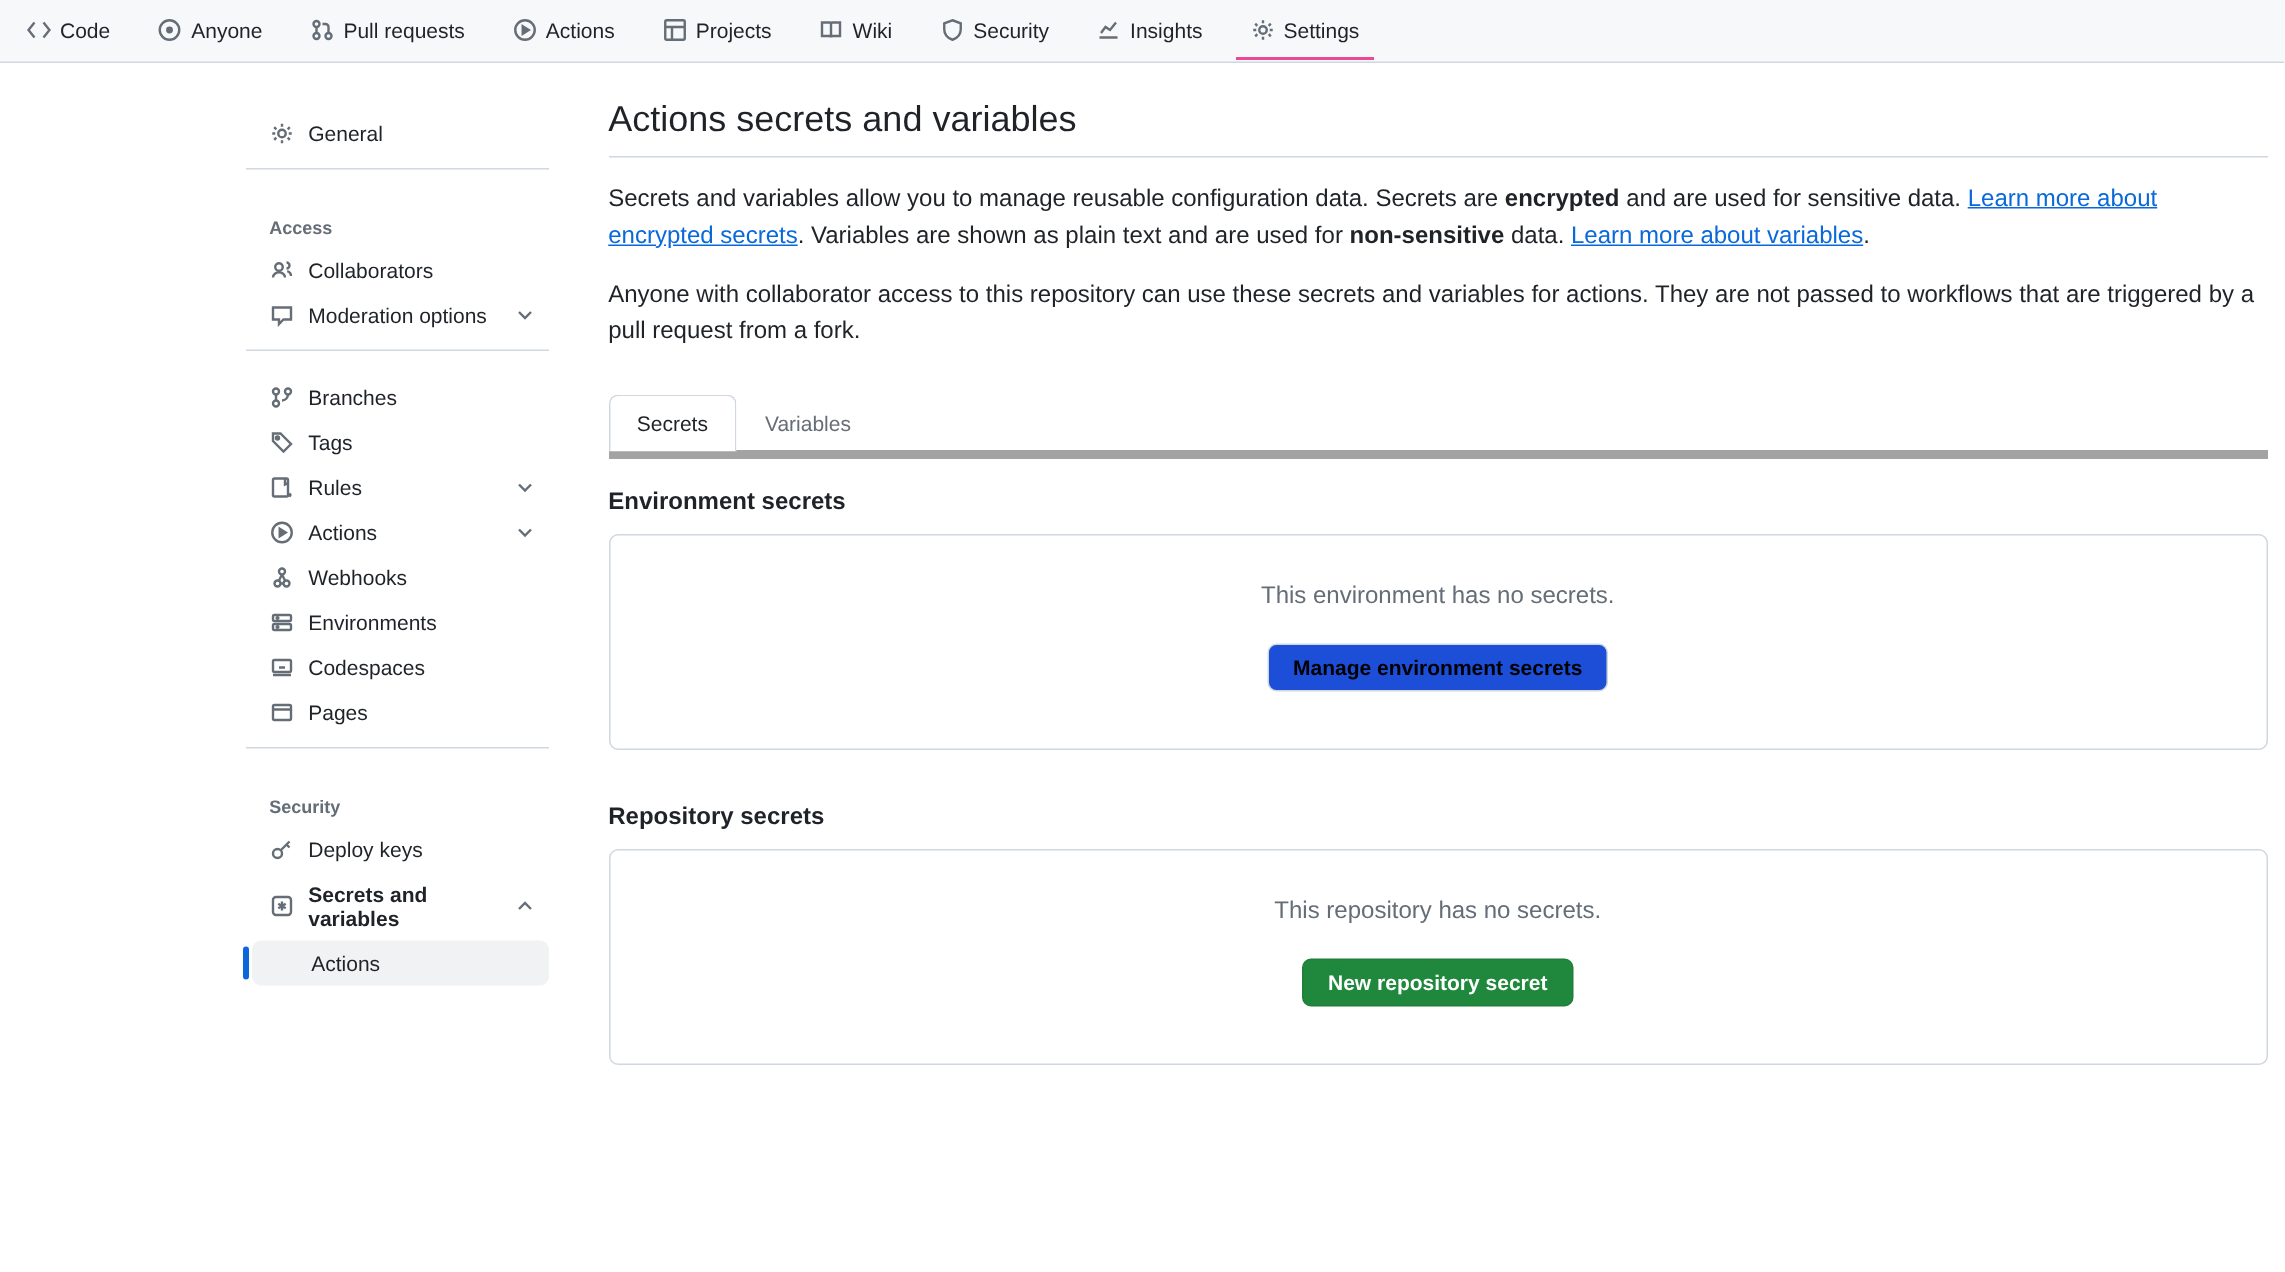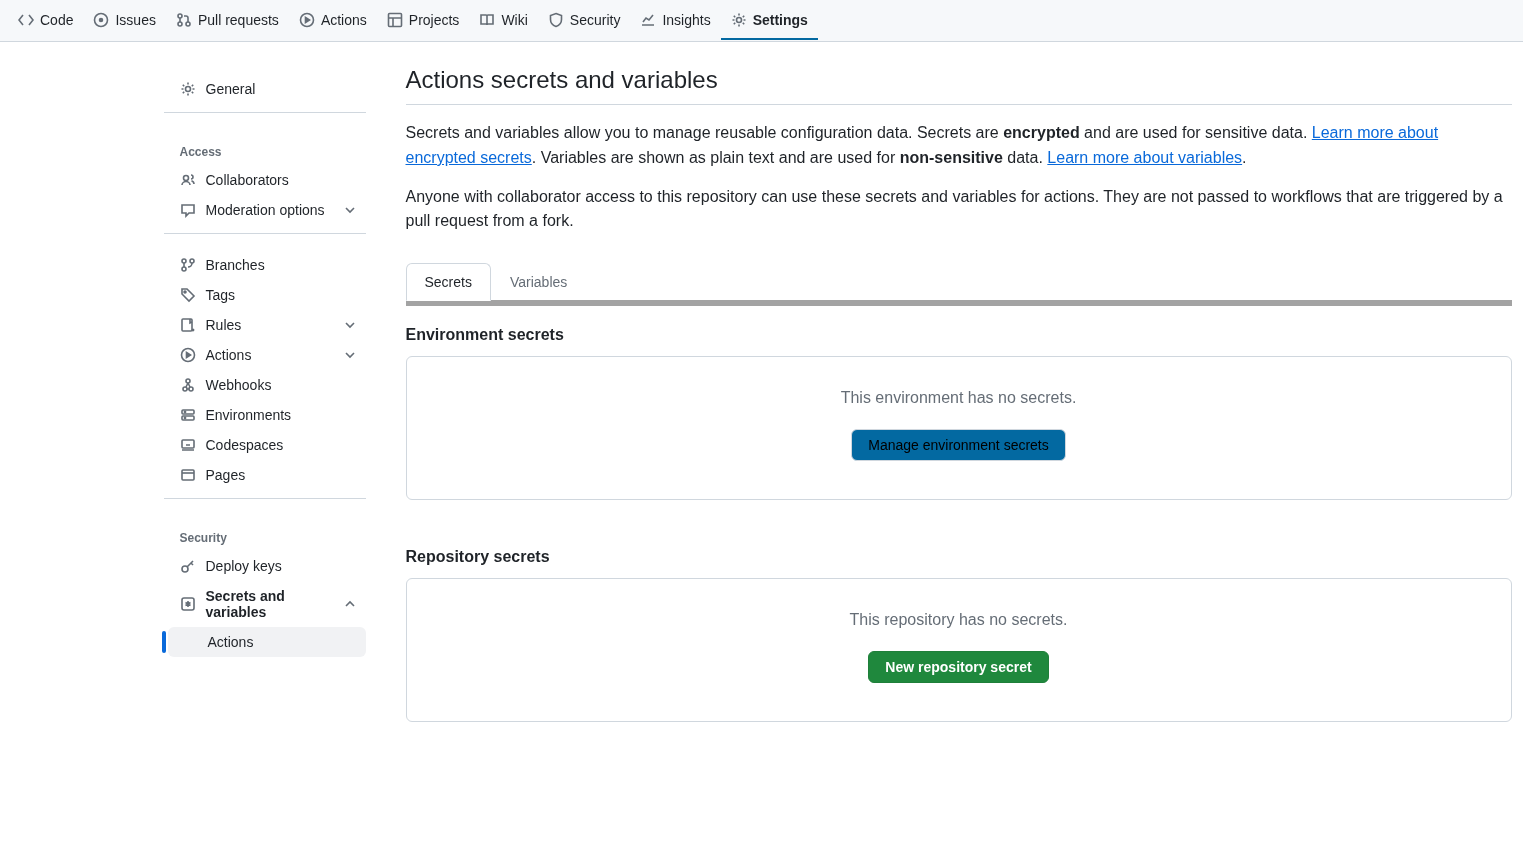--- a/index.html
+++ b/index.html
@@ -1,19 +1,19 @@
 <!DOCTYPE html>
 <html><head>
 <meta charset="utf-8">
 <style>
 * { box-sizing: border-box; margin: 0; padding: 0; }
 body { font-family: -apple-system, BlinkMacSystemFont, "Segoe UI", Helvetica, Arial, sans-serif; color: #1f2328; background: #fff; font-size: 14px; }
-.topnav { display: flex; align-items: center; border-bottom: 1px solid #d0d7de; background: #f6f8fa; padding: 0 8px; height: 42px; gap: 0; }
+.topnav { display: flex; align-items: center; border-bottom: 1px solid #d0d7de; background: #f6f8fa; padding: 0 8px; height: 42px; gap: 12px; }
 .topnav-item { display: inline-flex; align-items: center; gap: 6px; padding: 10px 10px; color: #1f2328; cursor: pointer; font-size: 14px; border-bottom: 2px solid transparent; }
-.topnav-item.active { font-weight: 700; border-bottom: 2px solid #0369a1; }
+.topnav-item.active { font-weight: 400; border-bottom: 2px solid #ec4899; }
 .topnav-item svg { width: 16px; height: 16px; fill: none; stroke: #656d76; stroke-width: 1.6; }
 .container { display: flex; max-width: 1500px; margin: 0 auto; padding-top: 24px; }
 .sidebar { width: 370px; padding: 0 16px 0 152px; }
 .sidebar-section { border-bottom: 1px solid #d0d7de; padding: 8px 0; margin-bottom: 8px; }
 .sidebar-section:last-child { border-bottom: none; }
 .sidebar-heading { color: #656d76; font-weight: 600; font-size: 12px; padding: 16px 8px 6px 16px; }
 .sidebar-item { display: flex; align-items: center; gap: 10px; padding: 7px 8px 7px 16px; color: #1f2328; cursor: pointer; border-radius: 6px; font-size: 14px; }
 .sidebar-item svg { width: 16px; height: 16px; fill: none; stroke: #656d76; stroke-width: 1.6; flex-shrink: 0; }
 .sidebar-item.bold { font-weight: 600; }
 .sidebar-item .chev { margin-left: auto; }
@@ -22,41 +22,41 @@
 .sidebar-subitem.selected::before { content: ""; position: absolute; left: -6px; top: 4px; bottom: 4px; width: 4px; background: #0969da; border-radius: 2px; }
 .main { flex: 1; padding: 0 0 0 24px; }
 .page-title { font-size: 24px; font-weight: 400; padding-bottom: 10px; border-bottom: 1px solid #d0d7de; margin-bottom: 16px; }
 .desc { font-size: 16px; line-height: 1.55; margin-bottom: 14px; color: #1f2328; }
 .desc a { color: #0969da; text-decoration: underline; cursor: pointer; }
 .desc .bold { font-weight: 600; }
 .tabs { display: flex; border-bottom: 6px solid #a3a3a3; margin-top: 28px; margin-bottom: 20px; }
 .tab { padding: 10px 18px; font-size: 14px; cursor: pointer; color: #656d76; border: 1px solid transparent; border-radius: 6px 6px 0 0; position: relative; top: 1px; }
 .tab.active { color: #1f2328; border: 1px solid #d0d7de; border-bottom-color: #fff; background: #fff; }
 .section-h { font-size: 16px; font-weight: 700; margin-bottom: 12px; margin-top: 6px; }
-.panel { border: 1px solid #d0d7de; border-radius: 6px; padding: 32px 16px 38px; text-align: center; margin-bottom: 48px; }
+.panel { border: 1px solid #d0d7de; border-radius: 6px; padding: 32px 16px 38px; text-align: center; margin-bottom: 36px; }
 .panel-empty { color: #656d76; font-size: 16px; margin-bottom: 22px; }
-.btn { display: inline-flex; align-items: center; padding: 7px 16px; font-size: 14px; font-weight: 400; border: 1px solid #d0d7de; border-radius: 6px; background: #0369a1; cursor: pointer; }
+.btn { display: inline-flex; align-items: center; padding: 7px 16px; font-size: 14px; font-weight: 700; border: 1px solid #d0d7de; border-radius: 6px; background: #1d4ed8; cursor: pointer; }
 .btn-primary { background: #1f883d; color: #fff; border-color: #1f7f3a; font-weight: 600; text-align: right; }
 </style>
 </head>
 <body>
 
 <nav class="topnav">
   <a class="topnav-item">
       <svg>
         <path d="M5 3L1 8l4 5M11 3l4 5-4 5"></path>
       </svg>
       <span>Code</span>
     </a>
   <a class="topnav-item">
       <svg>
         <circle cx="8" cy="8" r="6.5"></circle>
         <circle cx="8" cy="8" r="1.5" fill="#656d76"></circle>
       </svg>
-      <span>Issues</span>
+      <span>Anyone</span>
     </a>
   <a class="topnav-item">
       <svg>
         <circle cx="4" cy="4" r="2"></circle>
         <circle cx="4" cy="12" r="2"></circle>
         <circle cx="12" cy="12" r="2"></circle>
         <path d="M4 6v4M8 4h2a2 2 0 012 2v4"></path>
       </svg>
       <span>Pull requests</span>
     </a>

